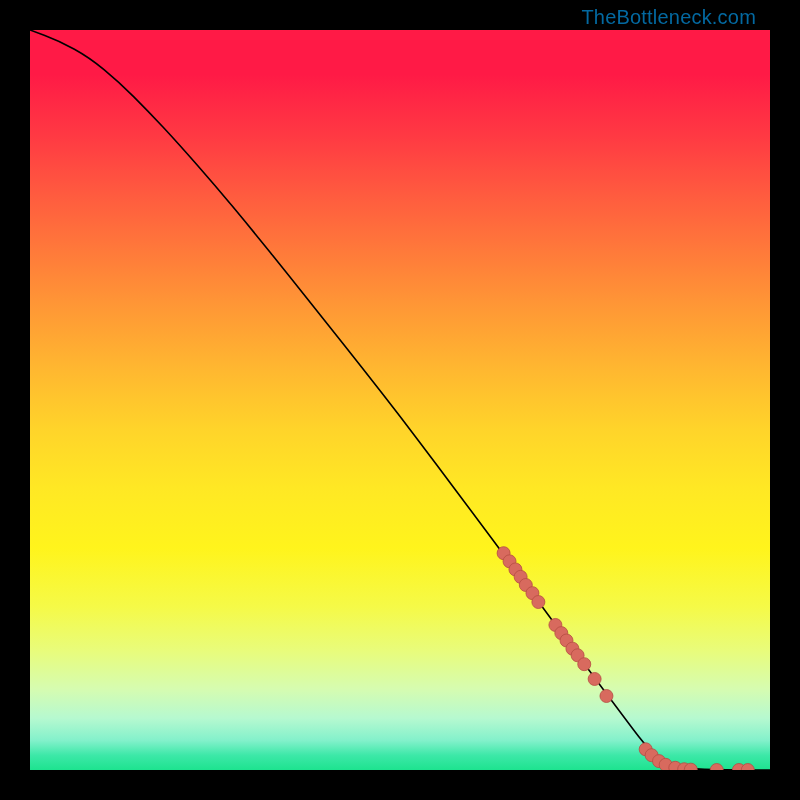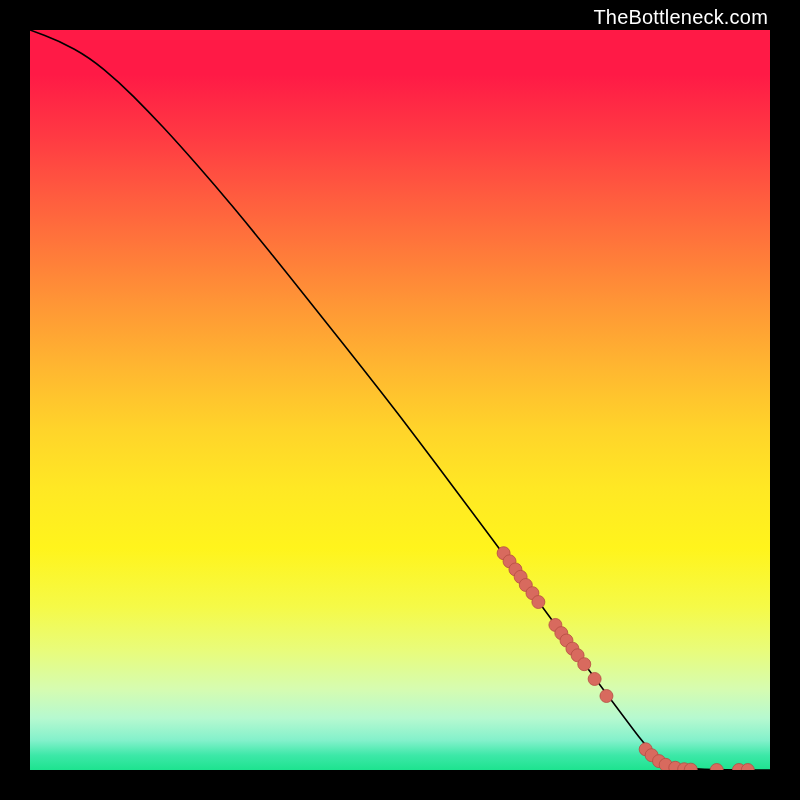--- a/index.html
+++ b/index.html
@@ -49,22 +49,22 @@
       #1de38f 100%
     );
   }
   .svg-layer {
     position: absolute;
     inset: 0;
   }
   .watermark {
     position: absolute;
     top: 6px;
-    right: 32px;
-    color: #ffffff;
+    right: 44px;
+    color: #0369a1;
     font-size: 20px;
     letter-spacing: 0.2px;
     user-select: none;
   }
 </style>
 </head>
 <body>
 
 <div class="frame">
   <div class="watermark">TheBottleneck.com</div>

